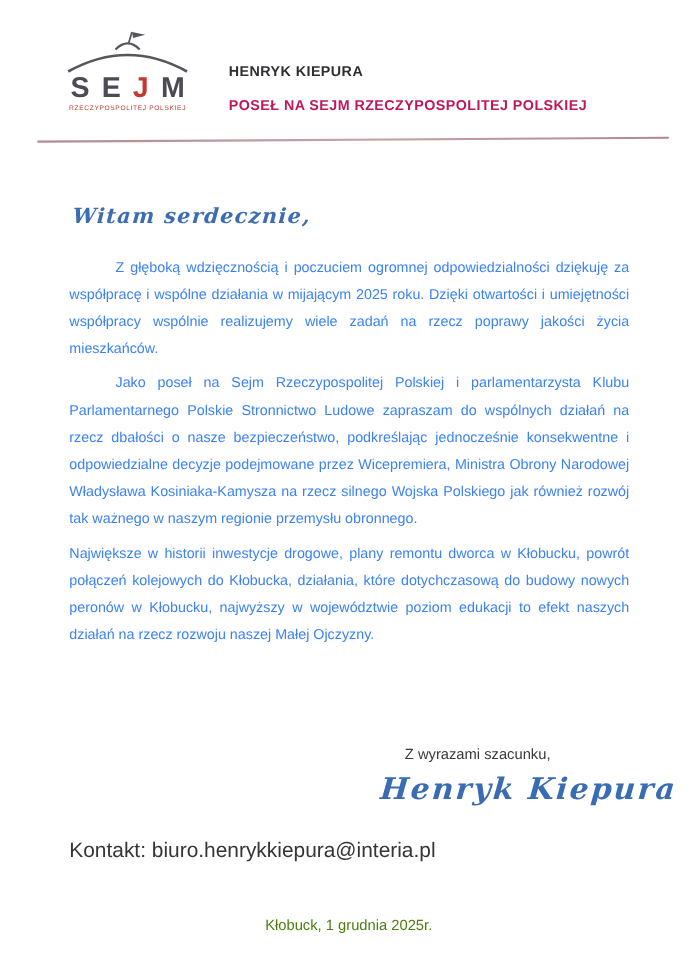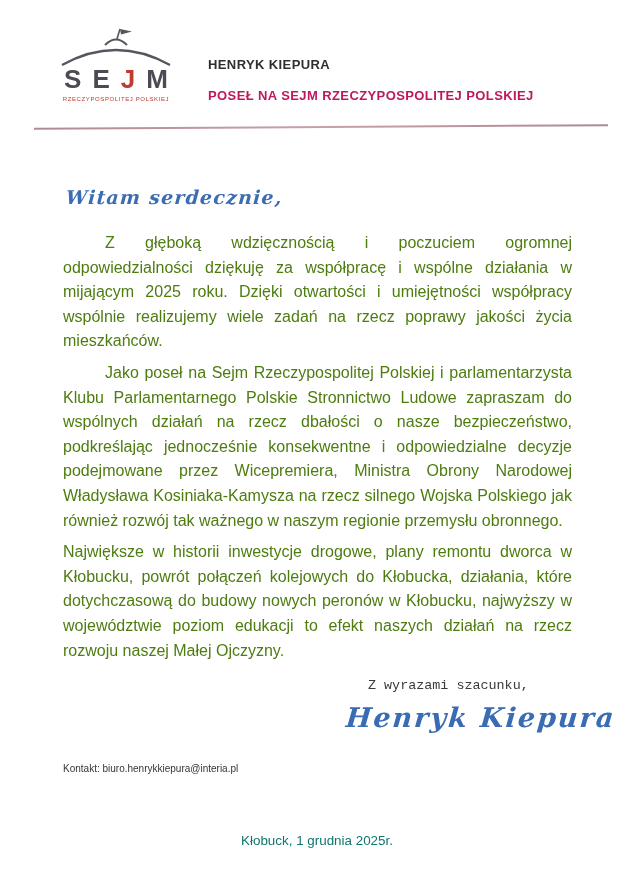--- a/index.html
+++ b/index.html
@@ -84,66 +84,65 @@
     color: #3c6db4;
     transform: skewX(-4deg);
   }
 
   
   .letter-body {
     position: absolute;
     left: 63px;
     top: 231px;
     width: 509px;
-    font-size: 16px;
+    font-size: 13px;
     line-height: 24.6px;
     text-align: justify;
-    color: #4d7c0f;
+    color: #3b82f6;
   }
   .letter-body p { margin-bottom: 7px; }
   .letter-body p.indent { text-indent: 42px; }
 
   
   .closing {
     position: absolute;
     left: 368px;
     top: 678px;
     font-size: 13.4px;
     color: #3a3a3e;
-    font-family: Liberation Mono, monospace;
   }
   .signature {
     position: absolute;
     left: 346px;
     top: 702px;
     font-family: "DejaVu Serif", serif;
     font-style: italic;
     font-weight: 600;
     font-size: 27px;
     letter-spacing: 2px;
     color: #3a6cb3;
     transform: skewX(-5deg);
   }
 
   
   .contact {
     position: absolute;
     left: 63px;
     top: 763px;
-    font-size: 10px;
+    font-size: 19px;
     color: #353539;
   }
   .dateline {
     position: absolute;
     left: 0;
     top: 833px;
     width: 634px;
     text-align: center;
     font-size: 13.4px;
-    color: #0f766e;
+    color: #4d7c0f;
   }
 </style>
 </head>
 <body>
 
 <div class="page">
 
   <div class="logo">
     <svg class="logo-dome" width="112" height="42" viewBox="0 0 112 42">
 

